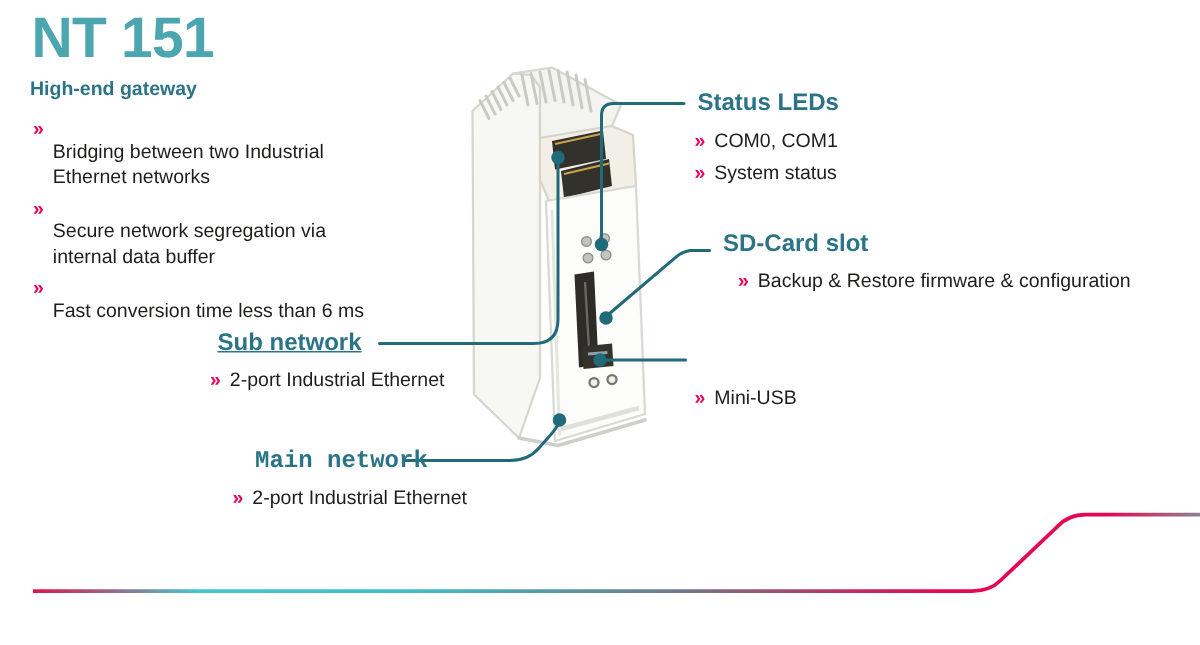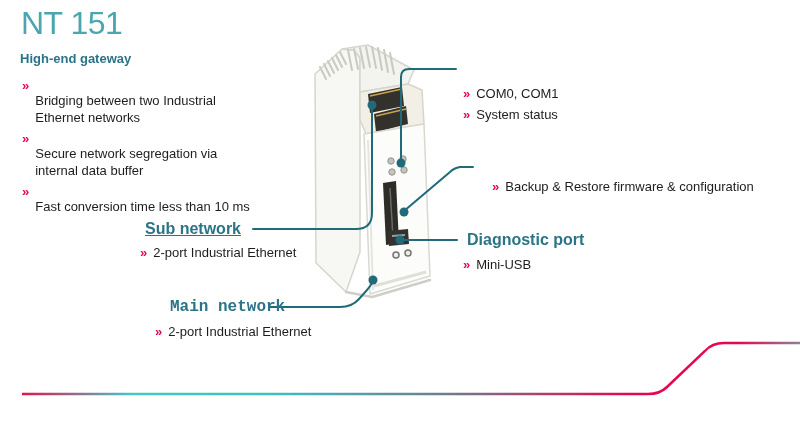--- a/index.html
+++ b/index.html
@@ -1,19 +1,19 @@
 <!DOCTYPE html>
 <html><head>
 <meta charset="utf-8">
 <style>
   html,body{margin:0;padding:0;background:#ffffff;}
   .canvas{position:relative;width:800px;height:430px;background:#ffffff;overflow:hidden;
           font-family:"Liberation Sans",sans-serif;color:#1d1d1b;}
   .art{position:absolute;left:0;top:0;}
-  .page-title{position:absolute;left:21px;top:5px;margin:0;font-size:32px;font-weight:400;
+  .page-title{position:absolute;left:21px;top:5px;margin:0;font-size:38px;font-weight:700;
               color:#4BA6AF;letter-spacing:-0.5px;}
   .page-subtitle{position:absolute;left:20px;top:51px;margin:0;font-size:13px;font-weight:700;
               color:#2B7487;}
   .intro{position:absolute;left:22px;top:78px;margin:0;padding:0;list-style:none;width:240px;}
   .intro li{display:flex;gap:6px;margin:0 0 5px 0;font-size:13px;line-height:16.5px;}
   .mk{color:#E5055C;font-weight:700;flex:0 0 auto;}
   .tx{white-space:pre-line;margin-top:15px;}
   .co-title{position:absolute;margin:0;font-size:16px;font-weight:700;color:#2B7487;white-space:nowrap;}
   .co-item{position:absolute;display:flex;gap:6px;font-size:13px;white-space:nowrap;}
 </style>
@@ -114,39 +114,40 @@
       <span class="tx">Bridging between two Industrial
 Ethernet networks</span>
     </li>
     <li>
       <span class="mk">»</span>
       <span class="tx">Secure network segregation via
 internal data buffer</span>
     </li>
     <li>
       <span class="mk">»</span>
-      <span class="tx">Fast conversion time less than 10 ms</span>
+      <span class="tx">Fast conversion time less than 6 ms</span>
     </li>
   </ul>
 
+  <div class="co-title" style="left:465px;top:60px;">Status LEDs</div>
   <div class="co-item" style="left:463px;top:86px;">
     <span class="mk">»</span>
     <span>COM0, COM1</span>
   </div>
   <div class="co-item" style="left:463px;top:107px;">
     <span class="mk">»</span>
     <span>System status</span>
   </div>
 
+  <div class="co-title" style="left:482px;top:154px;">SD-Card slot</div>
   <div class="co-item" style="left:492px;top:179px;">
     <span class="mk">»</span>
     <span>Backup &amp; Restore firmware &amp; configuration</span>
   </div>
 
-  <div class="co-title" style="left:467px;top:231px;">Diagnostic port</div>
   <div class="co-item" style="left:463px;top:257px;">
     <span class="mk">»</span>
     <span>Mini-USB</span>
   </div>
 
   <div class="co-title" style="left:145px;top:220px;text-decoration:underline;">Sub network</div>
   <div class="co-item" style="left:140px;top:245px;">
     <span class="mk">»</span>
     <span>2-port Industrial Ethernet</span>
   </div>

